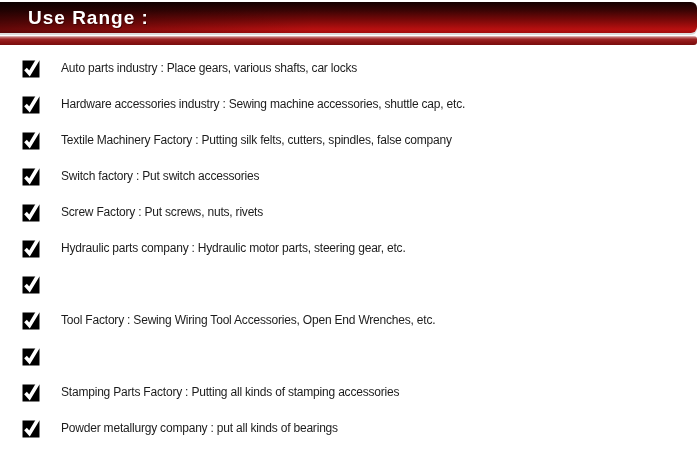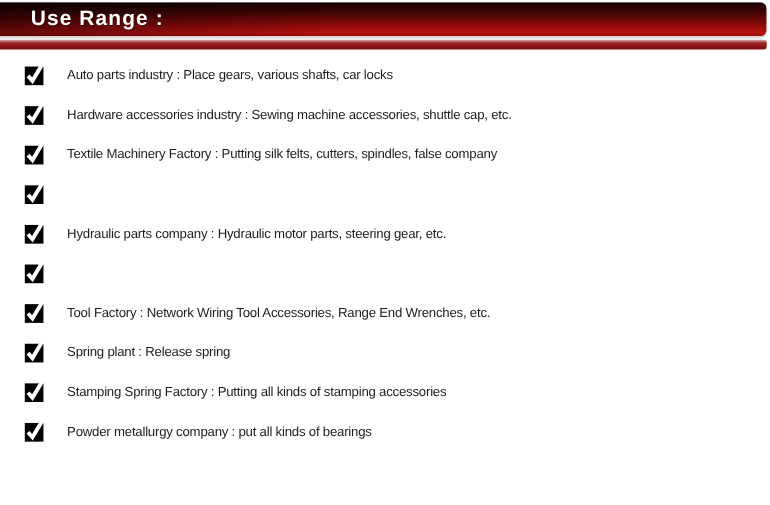--- a/index.html
+++ b/index.html
@@ -127,22 +127,32 @@
         <span class="item-text">Textile Machinery Factory : Putting silk felts, cutters, spindles, false company</span>
       </li>
 
       <li class="item">
         <span class="check">
           <svg width="19" height="21" viewBox="0 0 19 21" aria-hidden="true">
             <rect x="0.5" y="3.5" width="17" height="17" fill="#000000"></rect>
             <polyline points="3.5,12 7.5,16.5 16.5,1.5" fill="none" stroke="#ffffff" stroke-width="3.6"></polyline>
           </svg>
         </span>
-      </li>
-
+        <span class="item-text">Switch factory : Put switch accessories</span>
+      </li>
+
+      <li class="item">
+        <span class="check">
+          <svg width="19" height="21" viewBox="0 0 19 21" aria-hidden="true">
+            <rect x="0.5" y="3.5" width="17" height="17" fill="#000000"></rect>
+            <polyline points="3.5,12 7.5,16.5 16.5,1.5" fill="none" stroke="#ffffff" stroke-width="3.6"></polyline>
+          </svg>
+        </span>
+        <span class="item-text">Screw Factory : Put screws, nuts, rivets</span>
+      </li>
 
       <li class="item">
         <span class="check">
           <svg width="19" height="21" viewBox="0 0 19 21" aria-hidden="true">
             <rect x="0.5" y="3.5" width="17" height="17" fill="#000000"></rect>
             <polyline points="3.5,12 7.5,16.5 16.5,1.5" fill="none" stroke="#ffffff" stroke-width="3.6"></polyline>
           </svg>
         </span>
         <span class="item-text">Hydraulic parts company : Hydraulic motor parts, steering gear, etc.</span>
       </li>
@@ -156,41 +166,40 @@
         </span>
       </li>
 
       <li class="item">
         <span class="check">
           <svg width="19" height="21" viewBox="0 0 19 21" aria-hidden="true">
             <rect x="0.5" y="3.5" width="17" height="17" fill="#000000"></rect>
             <polyline points="3.5,12 7.5,16.5 16.5,1.5" fill="none" stroke="#ffffff" stroke-width="3.6"></polyline>
           </svg>
         </span>
-        <span class="item-text">Tool Factory : Network Wiring Tool Accessories, Range End Wrenches, etc.</span>
-      </li>
-
-      <li class="item">
-        <span class="check">
-          <svg width="19" height="21" viewBox="0 0 19 21" aria-hidden="true">
-            <rect x="0.5" y="3.5" width="17" height="17" fill="#000000"></rect>
-            <polyline points="3.5,12 7.5,16.5 16.5,1.5" fill="none" stroke="#ffffff" stroke-width="3.6"></polyline>
-          </svg>
-        </span>
-        <span class="item-text">Spring plant : Release spring</span>
-      </li>
-
-      <li class="item">
-        <span class="check">
-          <svg width="19" height="21" viewBox="0 0 19 21" aria-hidden="true">
-            <rect x="0.5" y="3.5" width="17" height="17" fill="#000000"></rect>
-            <polyline points="3.5,12 7.5,16.5 16.5,1.5" fill="none" stroke="#ffffff" stroke-width="3.6"></polyline>
-          </svg>
-        </span>
-        <span class="item-text">Stamping Spring Factory : Putting all kinds of stamping accessories</span>
+        <span class="item-text">Tool Factory : Sewing Wiring Tool Accessories, Open End Wrenches, etc.</span>
+      </li>
+
+      <li class="item">
+        <span class="check">
+          <svg width="19" height="21" viewBox="0 0 19 21" aria-hidden="true">
+            <rect x="0.5" y="3.5" width="17" height="17" fill="#000000"></rect>
+            <polyline points="3.5,12 7.5,16.5 16.5,1.5" fill="none" stroke="#ffffff" stroke-width="3.6"></polyline>
+          </svg>
+        </span>
+      </li>
+
+      <li class="item">
+        <span class="check">
+          <svg width="19" height="21" viewBox="0 0 19 21" aria-hidden="true">
+            <rect x="0.5" y="3.5" width="17" height="17" fill="#000000"></rect>
+            <polyline points="3.5,12 7.5,16.5 16.5,1.5" fill="none" stroke="#ffffff" stroke-width="3.6"></polyline>
+          </svg>
+        </span>
+        <span class="item-text">Stamping Parts Factory : Putting all kinds of stamping accessories</span>
       </li>
 
       <li class="item">
         <span class="check">
           <svg width="19" height="21" viewBox="0 0 19 21" aria-hidden="true">
             <rect x="0.5" y="3.5" width="17" height="17" fill="#000000"></rect>
             <polyline points="3.5,12 7.5,16.5 16.5,1.5" fill="none" stroke="#ffffff" stroke-width="3.6"></polyline>
           </svg>
         </span>
         <span class="item-text">Powder metallurgy company : put all kinds of bearings</span>

